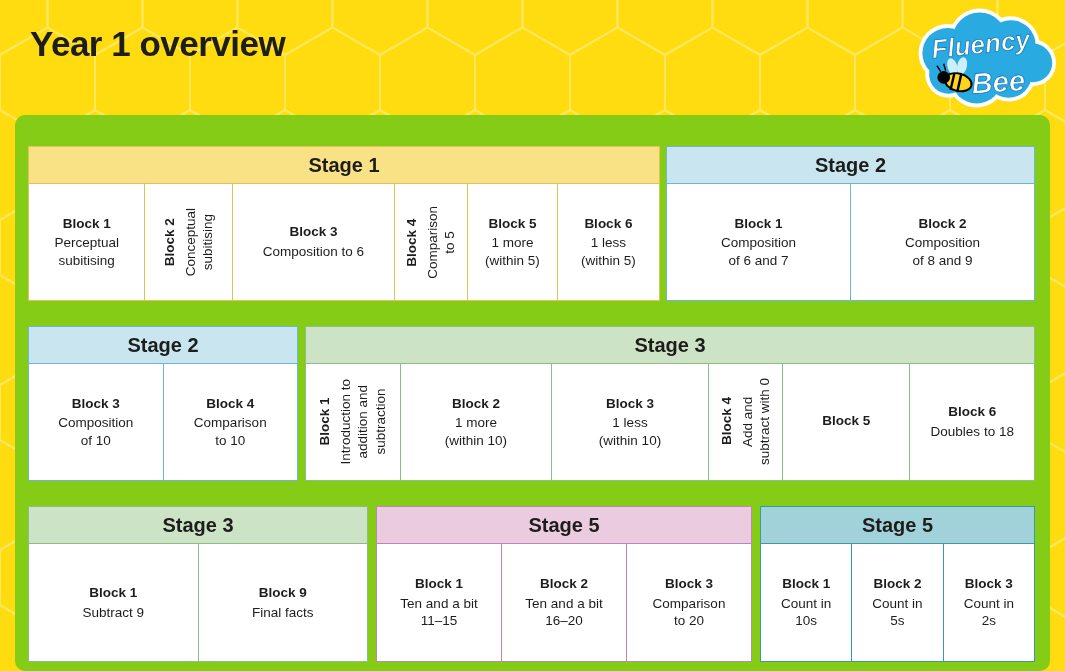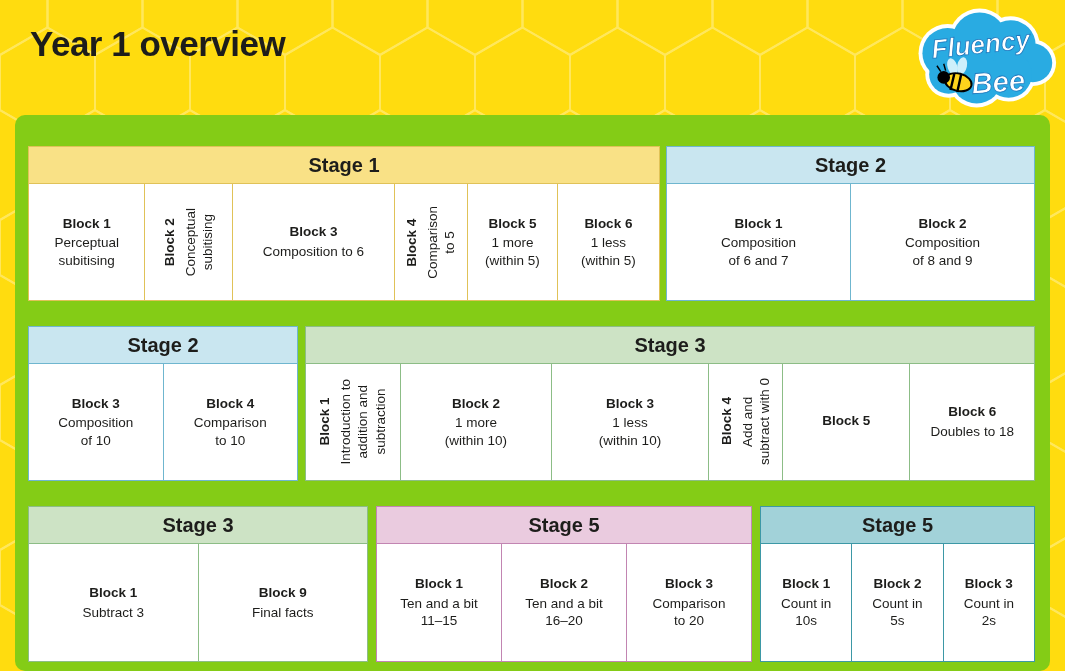--- a/index.html
+++ b/index.html
@@ -230,21 +230,21 @@
       </div>
     </div>
   </div>
 
   <div class="stage-table" style="left: 13px; top: 391px; width: 340px; height: 156px; --bc: #8CBD86; --fc: #CDE3C5;">
     <div class="stage-header">Stage 3</div>
     <div class="stage-body">
       <div class="cell" style="flex:1">
         <div class="inner">
             <div class="block-title">Block 1</div>
-        <div class="block-desc">Subtract 3</div>
+        <div class="block-desc">Subtract 9</div>
           </div>
       </div>
       <div class="cell" style="flex:1">
         <div class="inner">
             <div class="block-title">Block 9</div>
         <div class="block-desc">Final facts</div>
           </div>
       </div>
     </div>
   </div>

